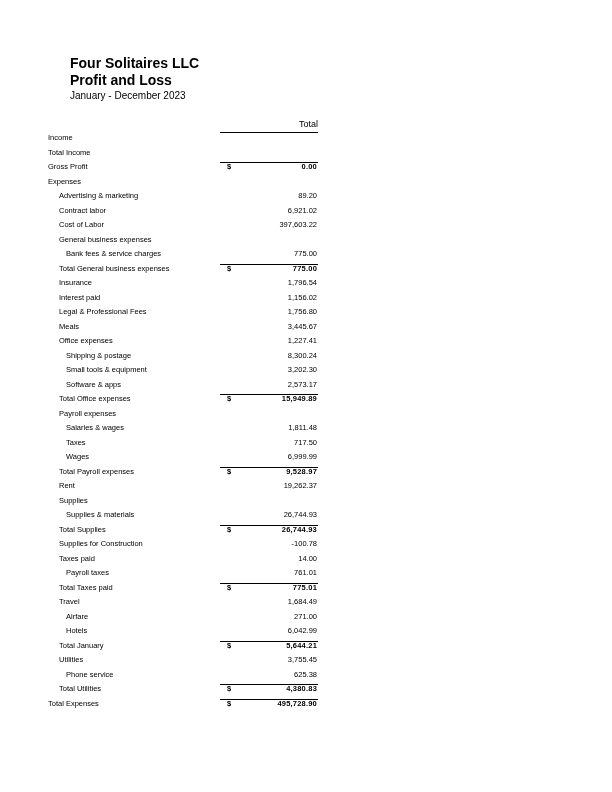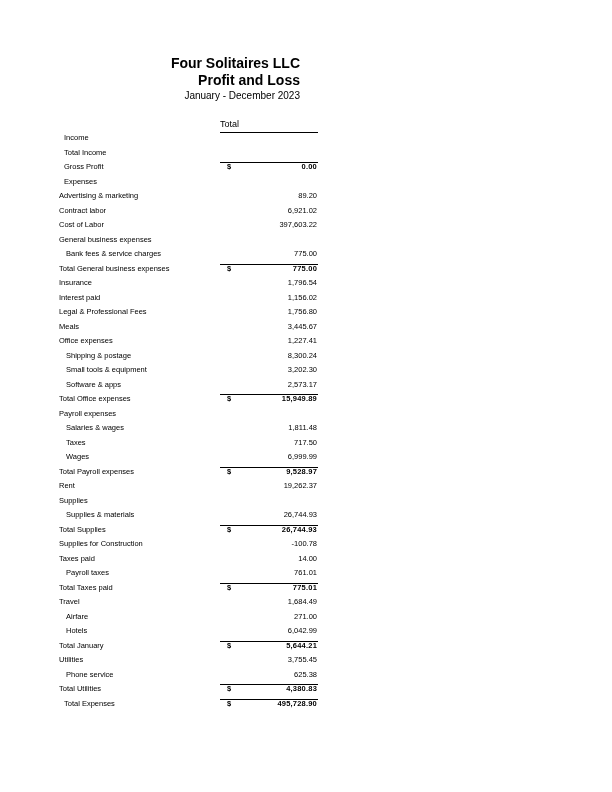--- a/index.html
+++ b/index.html
@@ -1,26 +1,26 @@
 <!DOCTYPE html>
 <html><head>
 <meta charset="utf-8">
 <style>
   html, body { margin:0; padding:0; background:#ffffff; }
   body { width:612px; height:792px; position:relative; overflow:hidden; font-family:"Liberation Sans", sans-serif; color:#000; }
-  .hdr { position:absolute; left:70px; width:230px; text-align:right; }
+  .hdr { position:absolute; left:70px; width:230px; text-align:left; }
   .company { top:55px; font-size:14px; font-weight:bold; }
   .title { top:72px; font-size:14px; font-weight:bold; }
   .period { top:90px; font-size:10px; }
-  .col-head { position:absolute; left:220px; top:119px; width:98px; text-align:left; font-size:9px; }
+  .col-head { position:absolute; left:220px; top:119px; width:98px; text-align:right; font-size:9px; }
   .col-rule { position:absolute; left:220px; top:132px; width:98px; border-top:1px solid #000; }
   #rows { position:absolute; left:0; top:131px; width:612px; }
   .row { position:relative; height:14.5px; font-size:7.5px; line-height:14.5px; }
   .row .lbl { position:absolute; white-space:nowrap; }
-  .row .lbl.l0 { left:64px; }
+  .row .lbl.l0 { left:48px; }
   .row .lbl.l1 { left:59px; }
   .row .lbl.l2 { left:66px; }
   .row .cur { position:absolute; left:227px; font-weight:bold; }
   .row .amt { position:absolute; right:295px; text-align:center; }
   .row.total .amt { font-weight:bold; letter-spacing:0.2px; }
   .row.ruled::before { content:""; position:absolute; left:220px; width:98px; top:2px; border-top:1px solid #000; }
 </style>
 </head>
 <body>
 

